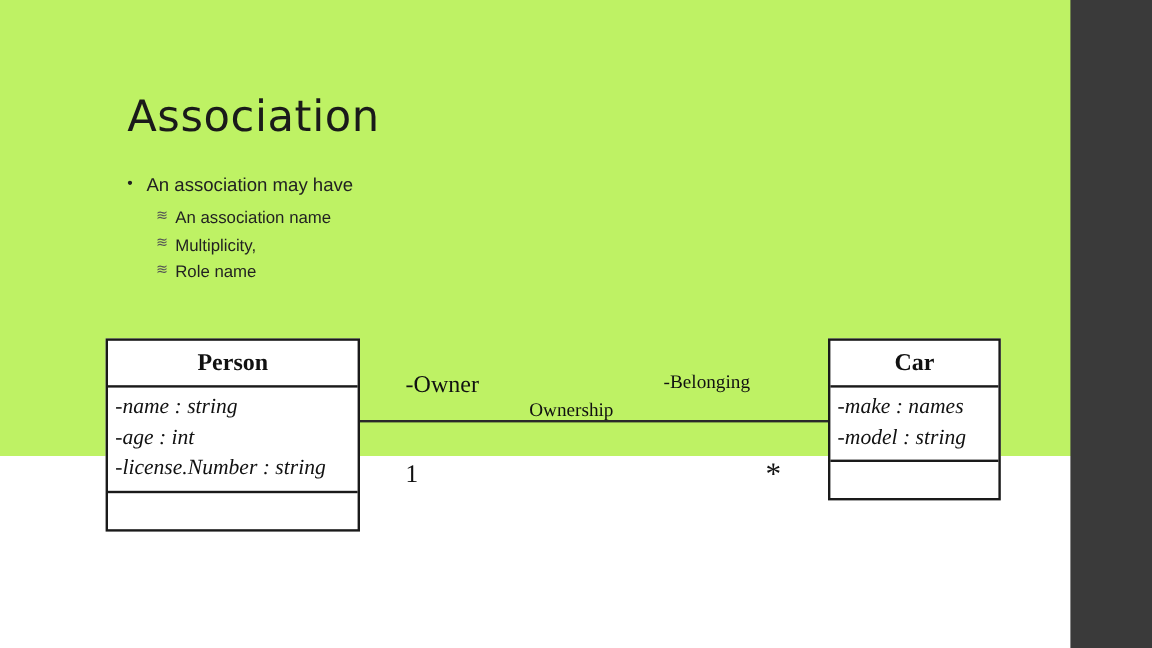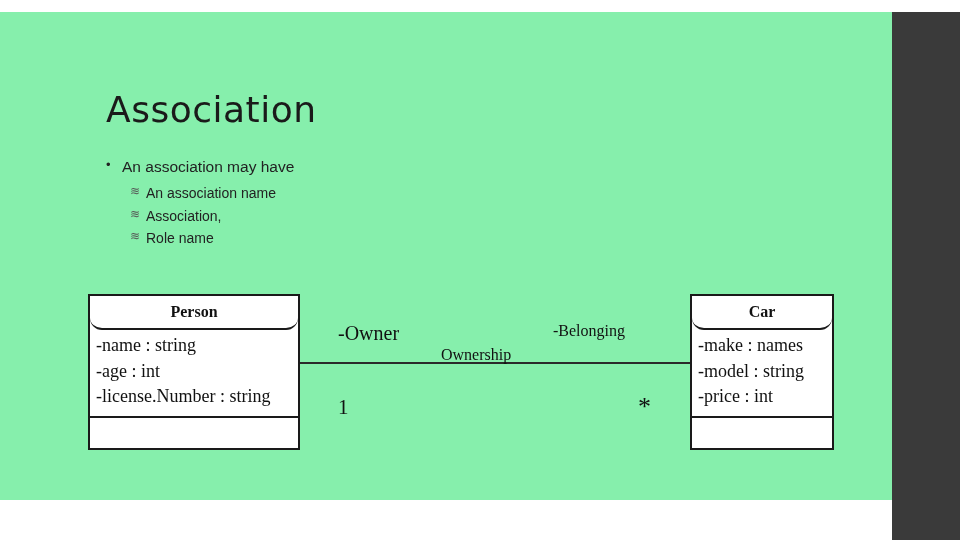--- a/index.html
+++ b/index.html
@@ -10,24 +10,24 @@
   body {
     width: 960px;
     height: 540px;
     position: relative;
     overflow: hidden;
     font-family: "Liberation Sans", sans-serif;
   }
   .slide {
     position: absolute;
     left: 0;
-    top: 12px;
+    top: 0;
     width: 960px;
-    height: 488px;
-    background: #86efac;
+    height: 380px;
+    background: #bef264;
   }
   .right-bar {
     position: absolute;
     right: 0;
     top: 0;
     width: 68px;
     height: 540px;
     background: #3a3a3a;
   }
   .title {
@@ -89,37 +89,37 @@
   .uml-class {
     position: absolute;
     border: 2px solid #1a1a1a;
     background: #ffffff;
     box-sizing: border-box;
   }
   .uml-name {
     text-align: center;
     font-family: "Liberation Serif", serif;
     font-weight: bold;
-    font-size: 16px;
+    font-size: 20px;
     color: #111111;
     padding: 6px 0 7px 0;
     border-bottom: 2px solid #1a1a1a;
     line-height: 1.2;
-    border-radius: 12px;
   }
   .uml-attrs {
     border-bottom: 2px solid #1a1a1a;
     padding: 3px 6px 6px 6px;
   }
   .uml-attrs div {
     font-family: "Liberation Serif", serif;
     font-size: 18px;
     color: #111111;
     line-height: 1.42;
     white-space: nowrap;
+    font-style: italic;
   }
   .uml-ops {
     height: 30px;
   }
   .class-person { left: 88px; top: 20px; width: 212px; }
   .class-car    { left: 690px; top: 20px; width: 144px; }
 
   .assoc-line {
     position: absolute;
     left: 300px;
@@ -153,21 +153,21 @@
     <div class="bullet-l1">
       <span class="marker">•</span>
       <span>An association may have</span>
     </div>
     <div class="bullet-l2">
       <span class="marker">≋</span>
       <span>An association name</span>
     </div>
     <div class="bullet-l2">
       <span class="marker">≋</span>
-      <span>Association,</span>
+      <span>Multiplicity,</span>
     </div>
     <div class="bullet-l2">
       <span class="marker">≋</span>
       <span>Role name</span>
     </div>
   </div>
 
   <div class="diagram">
 
     <div class="uml-class class-person">
@@ -178,21 +178,20 @@
         <div>-license.Number : string</div>
       </div>
       <div class="uml-ops"></div>
     </div>
 
     <div class="uml-class class-car">
       <div class="uml-name">Car</div>
       <div class="uml-attrs">
         <div>-make : names</div>
         <div>-model : string</div>
-        <div>-price : int</div>
       </div>
       <div class="uml-ops"></div>
     </div>
 
     <div class="assoc-line"></div>
 
     <div class="lbl lbl-owner">-Owner</div>
     <div class="lbl lbl-belonging">-Belonging</div>
     <div class="lbl lbl-ownership">Ownership</div>
     <div class="lbl lbl-one">1</div>

